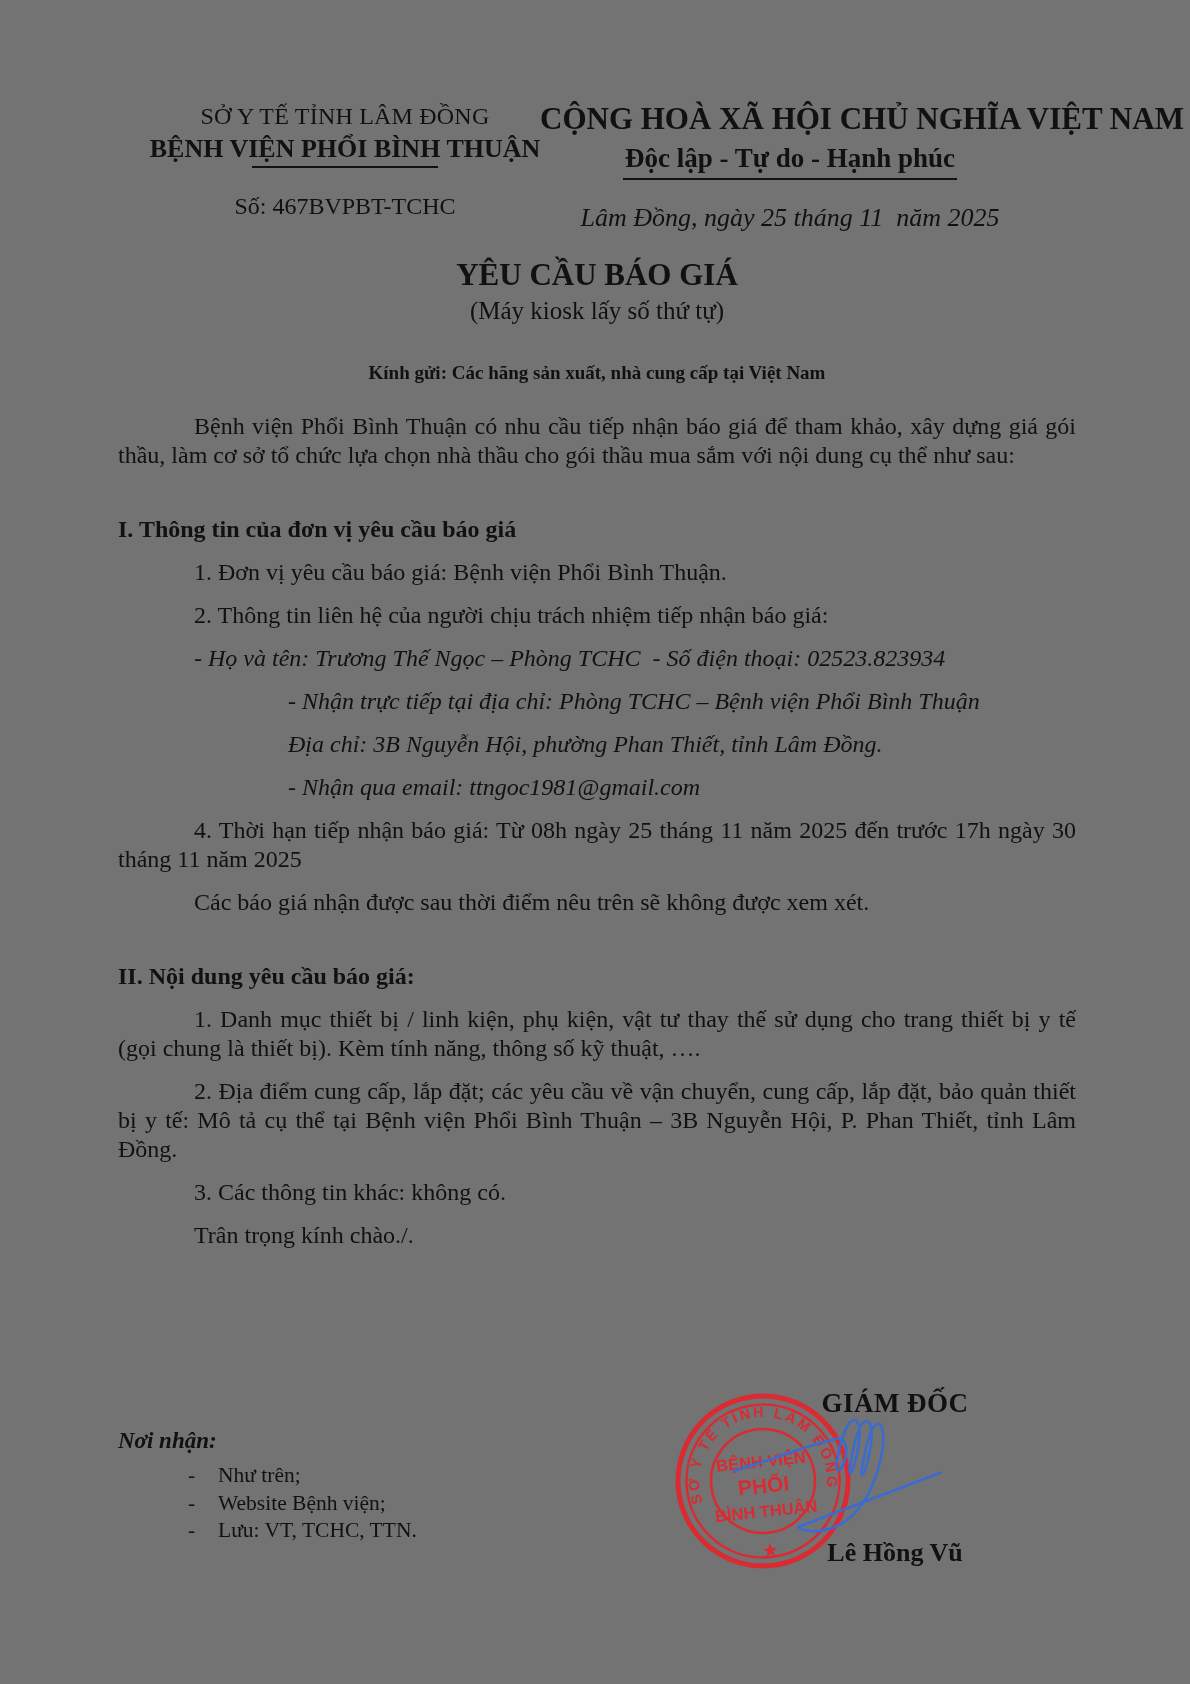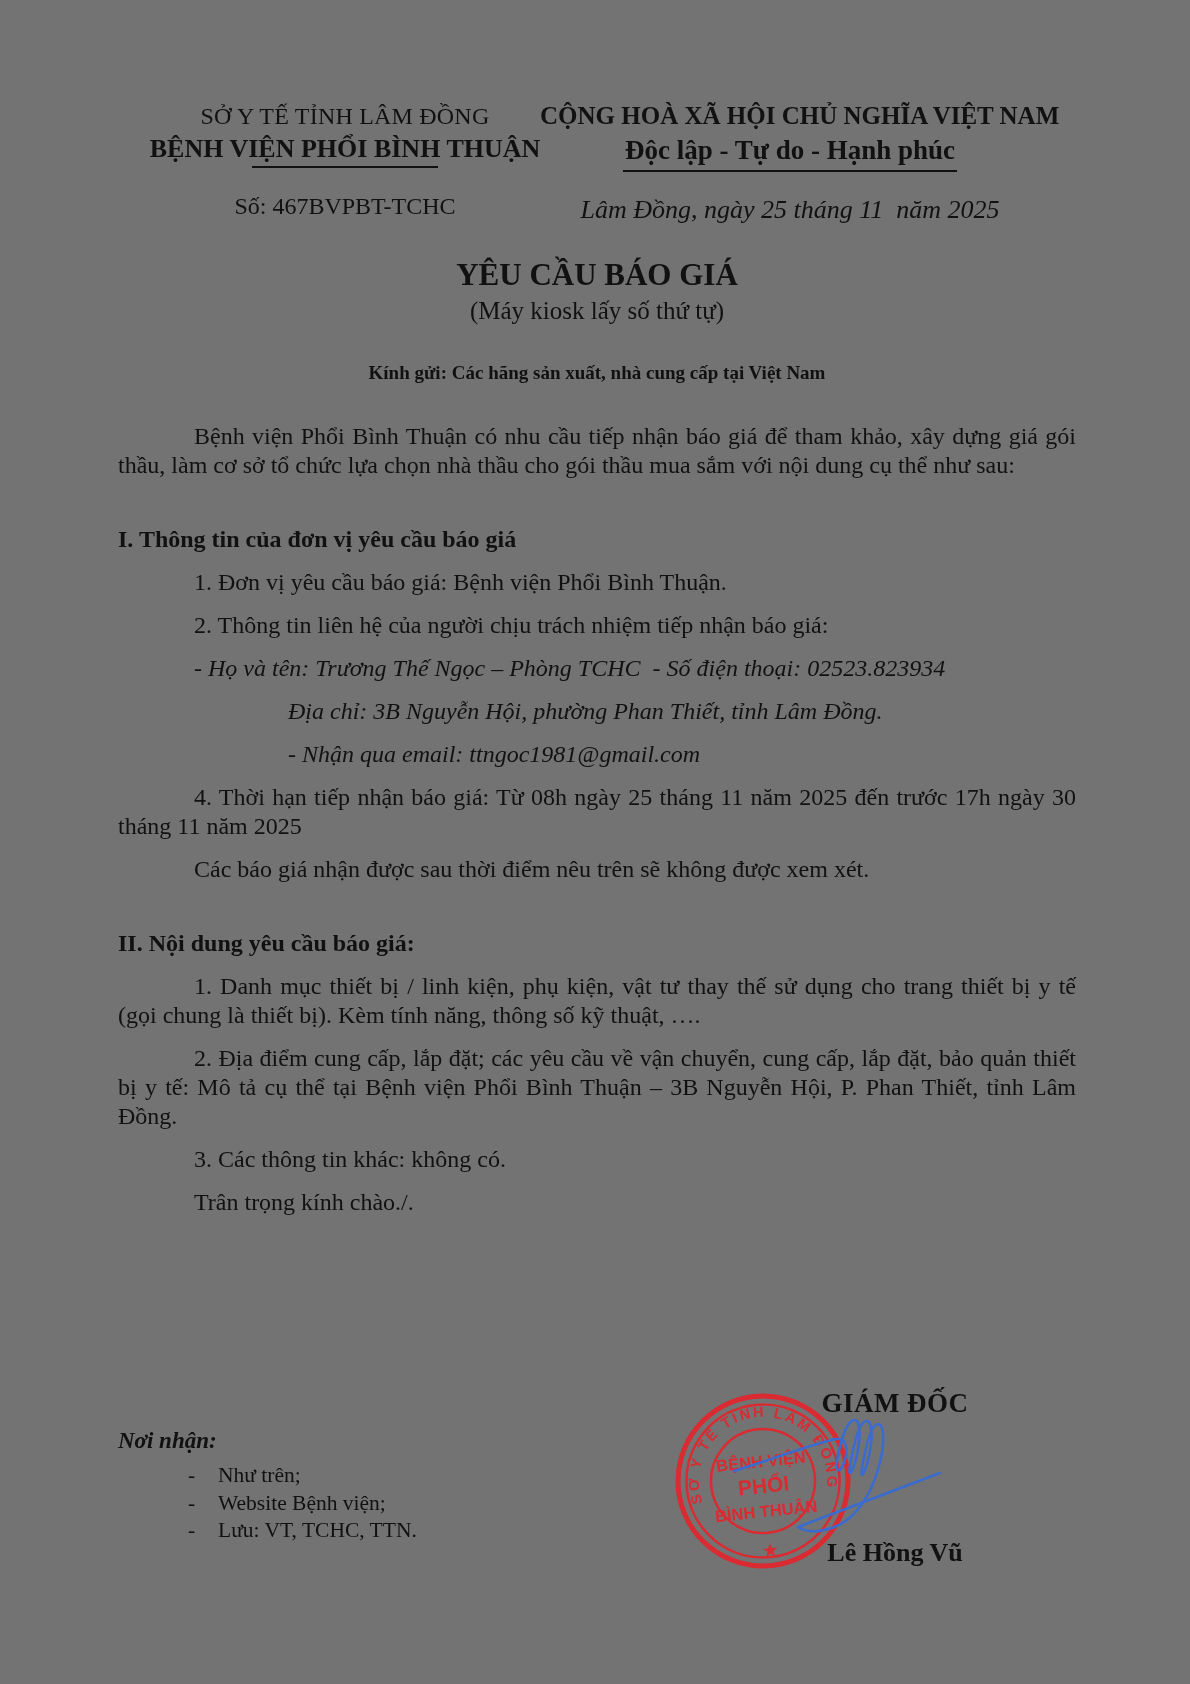--- a/index.html
+++ b/index.html
@@ -9,30 +9,30 @@
     font-family:"Liberation Serif","DejaVu Serif",serif;
     overflow:hidden;
   }
   
   .hdr-left{position:absolute;left:128px;top:102px;width:434px;text-align:center;line-height:1.2;}
   .issuer-parent{font-size:24px;letter-spacing:.2px;}
   .issuer{font-size:26px;font-weight:bold;margin-top:2px;}
   .issuer-underline{width:186px;border-bottom:2.5px solid #111;margin:2px auto 0;}
   .doc-number{font-size:24px;margin-top:24px;}
   .hdr-right{position:absolute;left:540px;top:100px;width:500px;text-align:center;line-height:1.25;}
-  .motto1{font-size:25px;font-weight:bold;white-space:nowrap;}
+  .motto1{font-size:31px;font-weight:bold;white-space:nowrap;}
   .motto2{font-size:27px;font-weight:bold;display:inline-block;border-bottom:2.5px solid #111;padding:0 2px 2px;margin-top:3px;}
   .dateline{font-size:26px;font-style:italic;margin-top:22px;white-space:pre;}
   
   .flow{position:absolute;left:118px;top:256px;width:958px;}
   .doc-title{text-align:center;font-size:31px;font-weight:bold;line-height:38px;}
   .doc-subtitle{text-align:center;font-size:25px;line-height:34px;}
   .salutation{text-align:center;font-size:19px;font-weight:bold;line-height:30px;margin-top:30px;}
   .flow p{font-size:24px;line-height:29px;margin:0 0 14px;text-align:justify;text-indent:76px;}
-  .flow p.first{margin-top:34px;}
+  .flow p.first{margin-top:24px;}
   .flow p.heading{font-weight:bold;text-indent:0;text-align:left;margin-top:45px;}
   .flow p.italic{font-style:italic;text-align:left;white-space:pre-wrap;}
   .flow p.indent2{text-indent:170px;}
   
   .recip-label{position:absolute;left:118px;top:1428px;font-size:23px;font-weight:bold;font-style:italic;}
   .recip-list{position:absolute;left:188px;top:1462px;font-size:21.5px;line-height:27.5px;}
   .recip-row{display:flex;}
   .recip-bullet{width:30px;}
   .sig-title{position:absolute;left:745px;top:1388px;width:300px;text-align:center;font-size:27px;font-weight:bold;letter-spacing:.5px;}
   .sig-name{position:absolute;left:745px;top:1538px;width:300px;text-align:center;font-size:26px;font-weight:bold;}
@@ -61,20 +61,21 @@
     <div class="doc-title">YÊU CẦU BÁO GIÁ</div>
     <div class="doc-subtitle">(Máy kiosk lấy số thứ tự)</div>
     <div class="salutation">Kính gửi: Các hãng sản xuất, nhà cung cấp tại Việt Nam</div>
 
     <p class="first">Bệnh viện Phổi Bình Thuận có nhu cầu tiếp nhận báo giá để tham khảo, xây dựng giá gói thầu, làm cơ sở tổ chức lựa chọn nhà thầu cho gói thầu mua sắm với nội dung cụ thể như sau:</p>
 
     <p class="heading">I. Thông tin của đơn vị yêu cầu báo giá</p>
     <p>1. Đơn vị yêu cầu báo giá: Bệnh viện Phổi Bình Thuận.</p>
     <p>2. Thông tin liên hệ của người chịu trách nhiệm tiếp nhận báo giá:</p>
     <p class="italic">- Họ và tên: Trương Thế Ngọc – Phòng TCHC  - Số điện thoại: 02523.823934</p>
+    <p class="italic indent2">- Nhận trực tiếp tại địa chỉ: Phòng TCHC – Bệnh viện Phổi Bình Thuận</p>
     <p class="italic indent2">Địa chỉ: 3B Nguyễn Hội, phường Phan Thiết, tỉnh Lâm Đồng.</p>
     <p class="italic indent2">- Nhận qua email: ttngoc1981@gmail.com</p>
     <p>4. Thời hạn tiếp nhận báo giá: Từ 08h ngày 25 tháng 11 năm 2025 đến trước 17h ngày 30 tháng 11 năm 2025</p>
     <p>Các báo giá nhận được sau thời điểm nêu trên sẽ không được xem xét.</p>
 
     <p class="heading">II. Nội dung yêu cầu báo giá:</p>
     <p>1. Danh mục thiết bị / linh kiện, phụ kiện, vật tư thay thế sử dụng cho trang thiết bị y tế (gọi chung là thiết bị). Kèm tính năng, thông số kỹ thuật, ….</p>
     <p>2. Địa điểm cung cấp, lắp đặt; các yêu cầu về vận chuyển, cung cấp, lắp đặt, bảo quản thiết bị y tế: Mô tả cụ thể tại Bệnh viện Phổi Bình Thuận – 3B Nguyễn Hội, P. Phan Thiết, tỉnh Lâm Đồng.</p>
     <p>3. Các thông tin khác: không có.</p>
     <p>Trân trọng kính chào./.</p>

